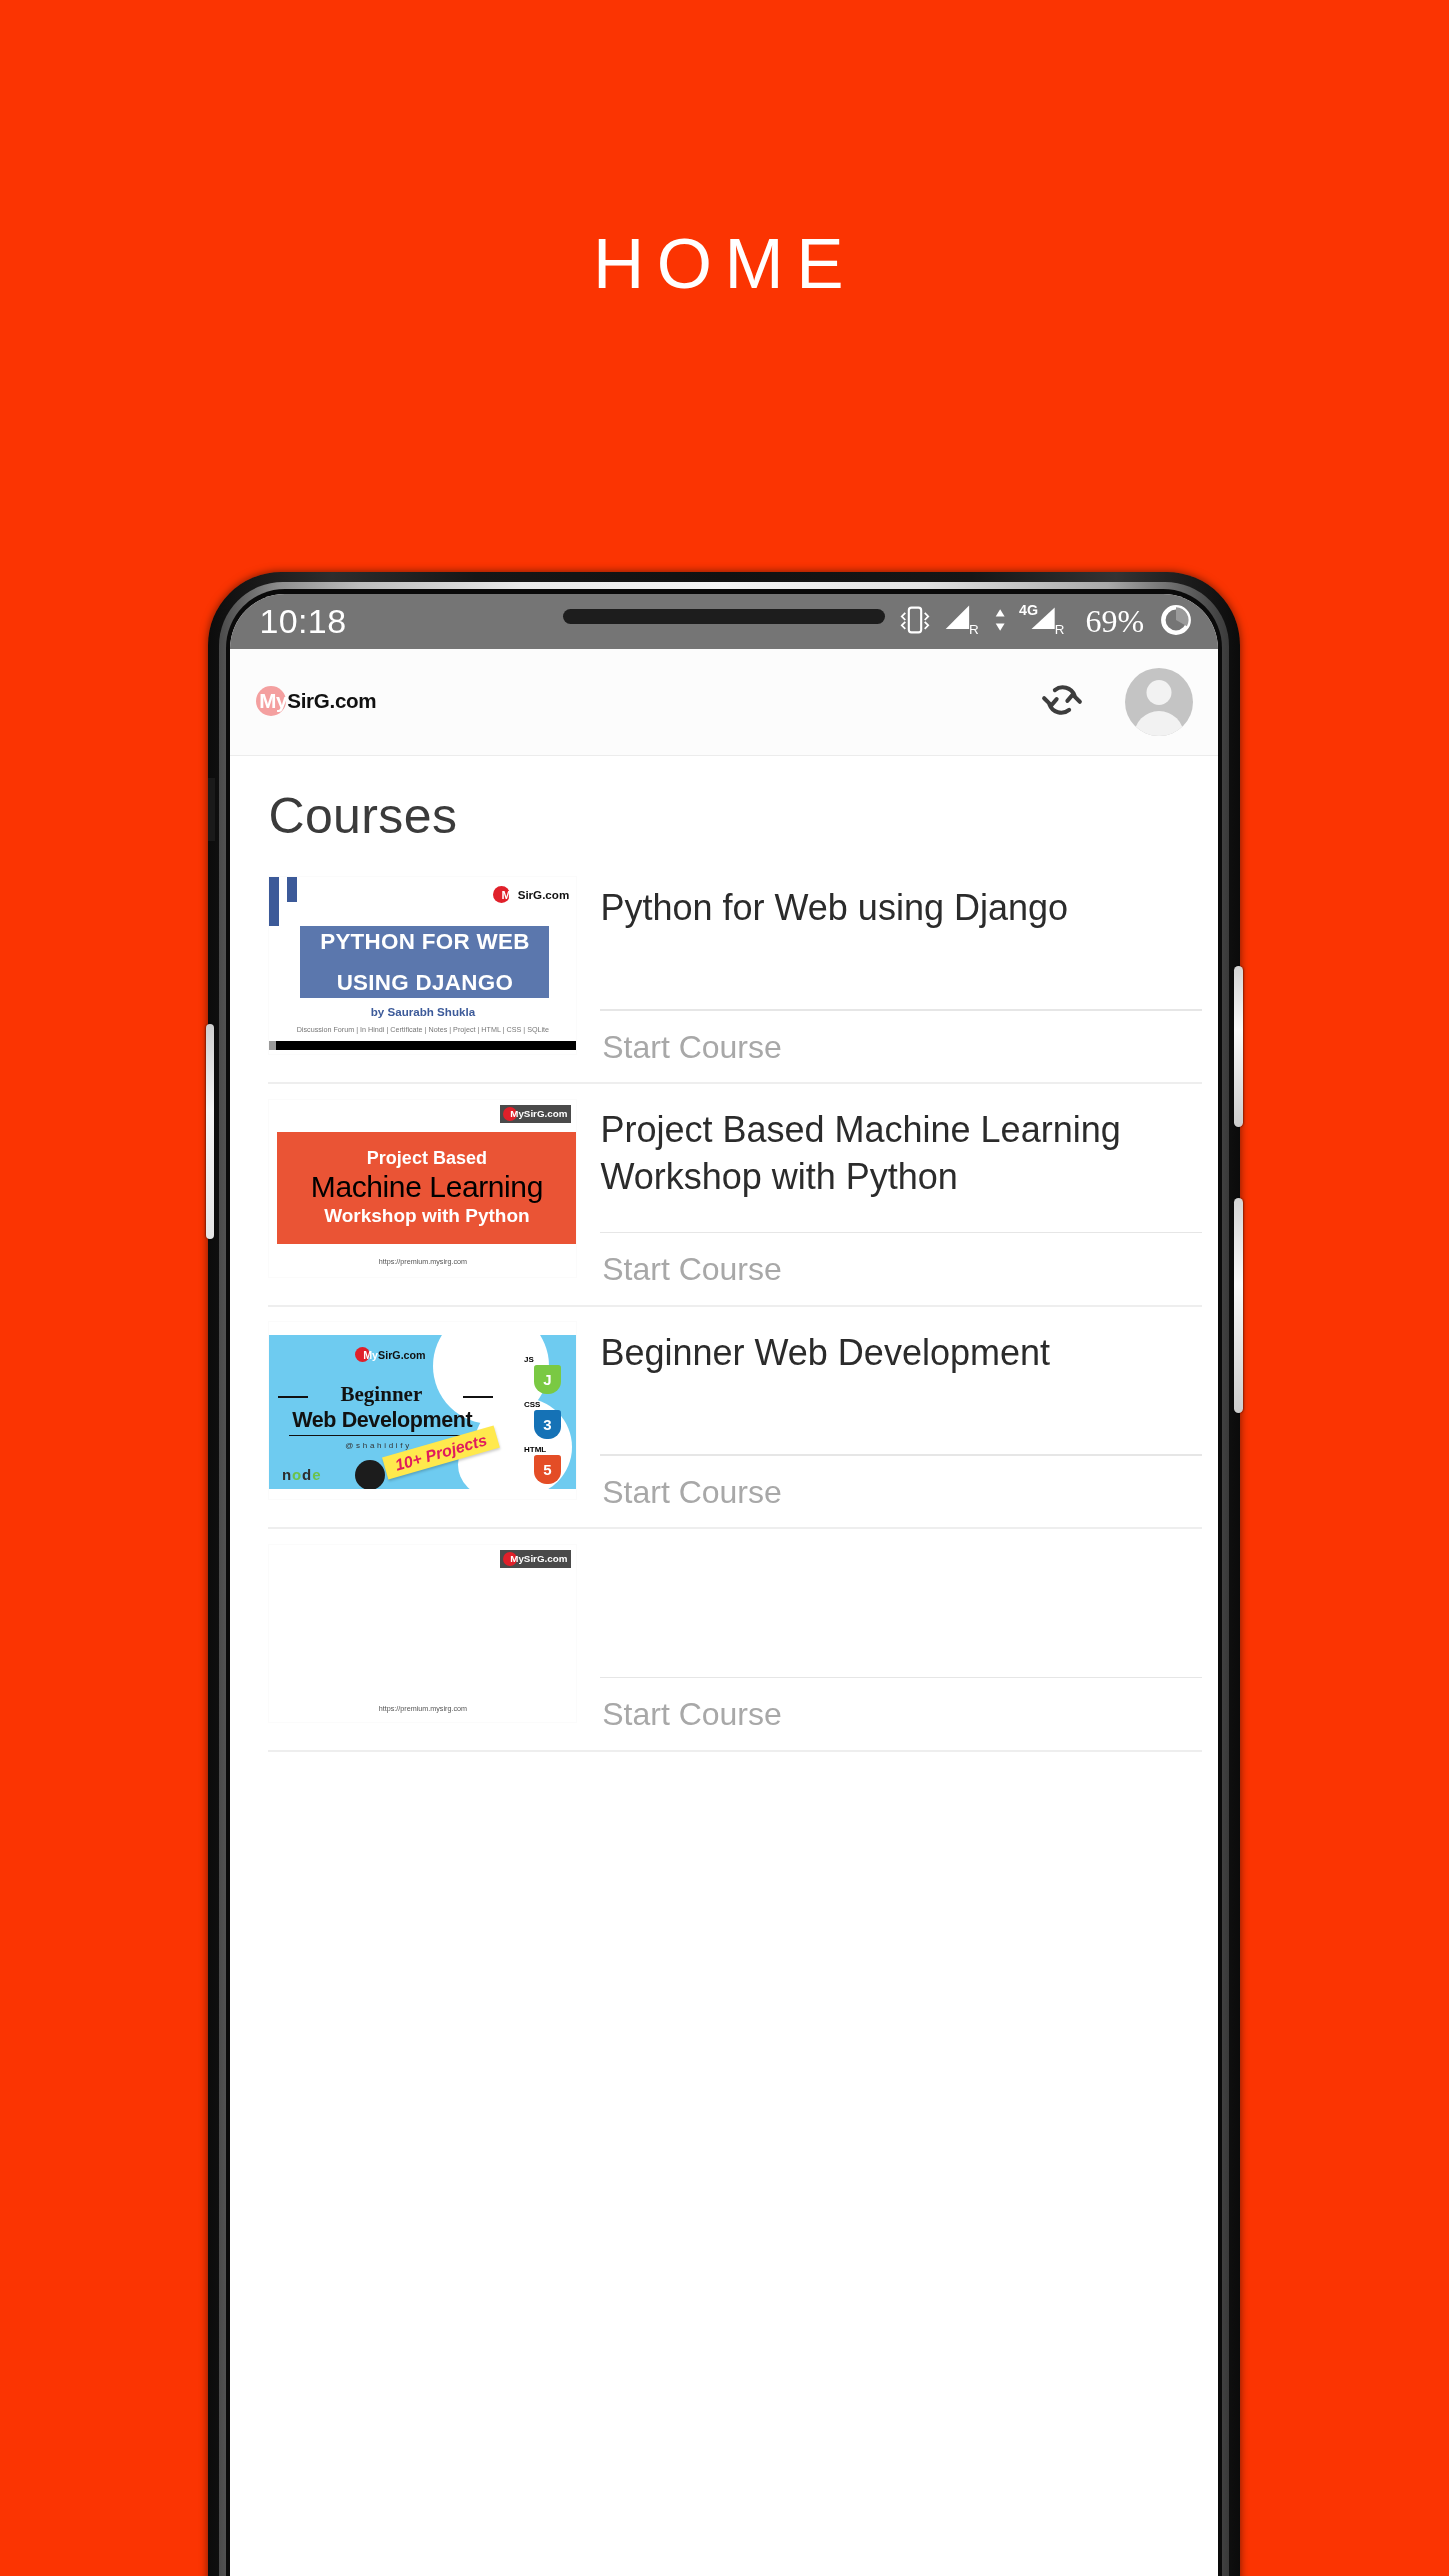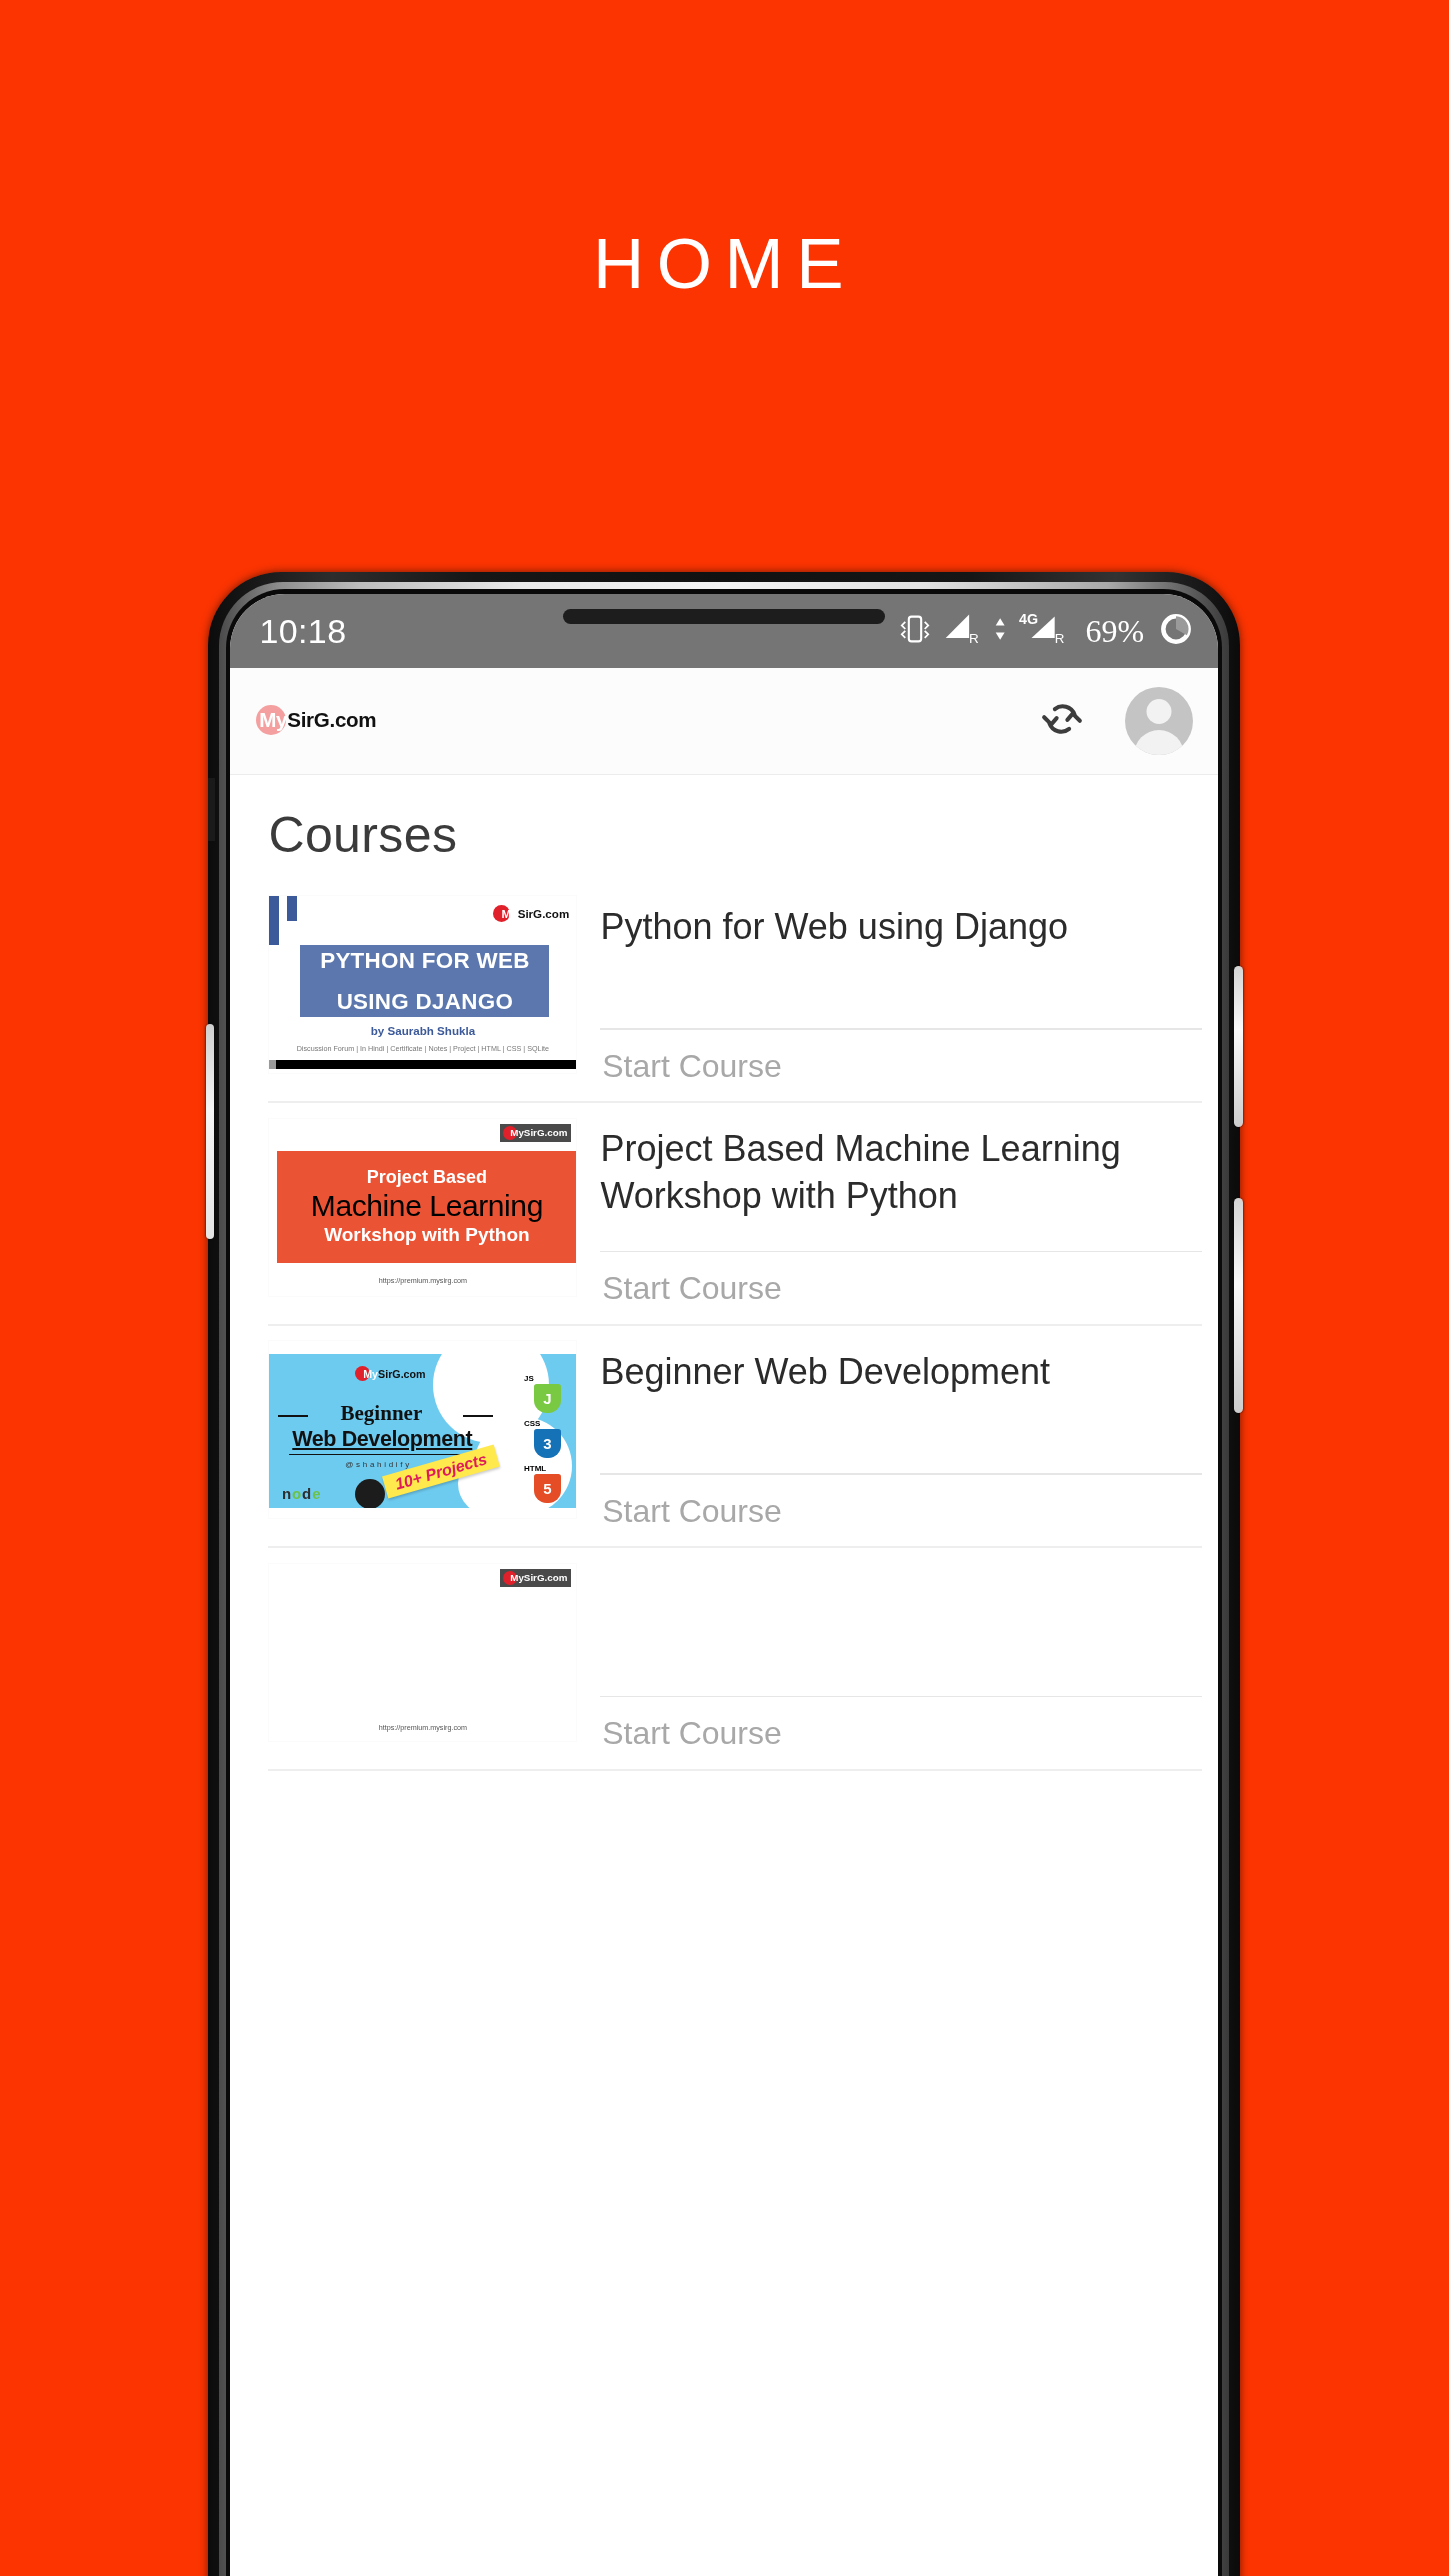--- a/index.html
+++ b/index.html
@@ -110,21 +110,21 @@
     position: absolute;
     left: 0;
     top: 206px;
     width: 7.2px;
     height: 63px;
     background: #1a1a1a;
   }
 
   
   .statusbar {
-    height: 74px;
+    height: 55px;
     background: #757575;
     display: flex;
     align-items: center;
     justify-content: space-between;
     padding: 0 23px 0 29px;
     color: #ffffff;
     position: relative;
   }
   .status-time {
     font-size: 34px;
@@ -337,21 +337,21 @@
     position:absolute; left:16px; top:47px; width:192px; text-align:center;
     font-size:21px; font-weight:700; color:#111; font-family:"Liberation Serif", serif;
   }
   .t3 .beg::before, .t3 .beg::after {
     content:""; position:absolute; top:14.3px; width:30px; height:1.8px; background:#111;
   }
   .t3 .beg::before { left:-7.2px; }
   .t3 .beg::after { right:-16px; }
   .t3 .wd {
     position:absolute; left:5.4px; top:73px; width:215px; text-align:center;
-    font-size:21.5px; font-weight:700; color:#111; letter-spacing:-0.4px;text-decoration:underline;
+    font-size:21.5px; font-weight:700; color:#111; letter-spacing:-0.4px;
   }
   .t3 .rule { position:absolute; left:19.7px; top:100px; width:179px; height:1.8px; background:#111; }
   .t3 .handle { position:absolute; left:19.7px; top:106px; width:179px; text-align:center; font-size:8px; letter-spacing:2.7px; color:#333; }
   .t3 .ribbon {
     position:absolute; left:114px; top:106px;
     transform: rotate(-16deg);
     background:#ffe94d; color:#e01b5d;
     font-size:16px; font-weight:700; font-style:italic;
     padding:2.7px 10.7px;
     box-shadow:0 1.8px 2.7px rgba(0,0,0,.2);

